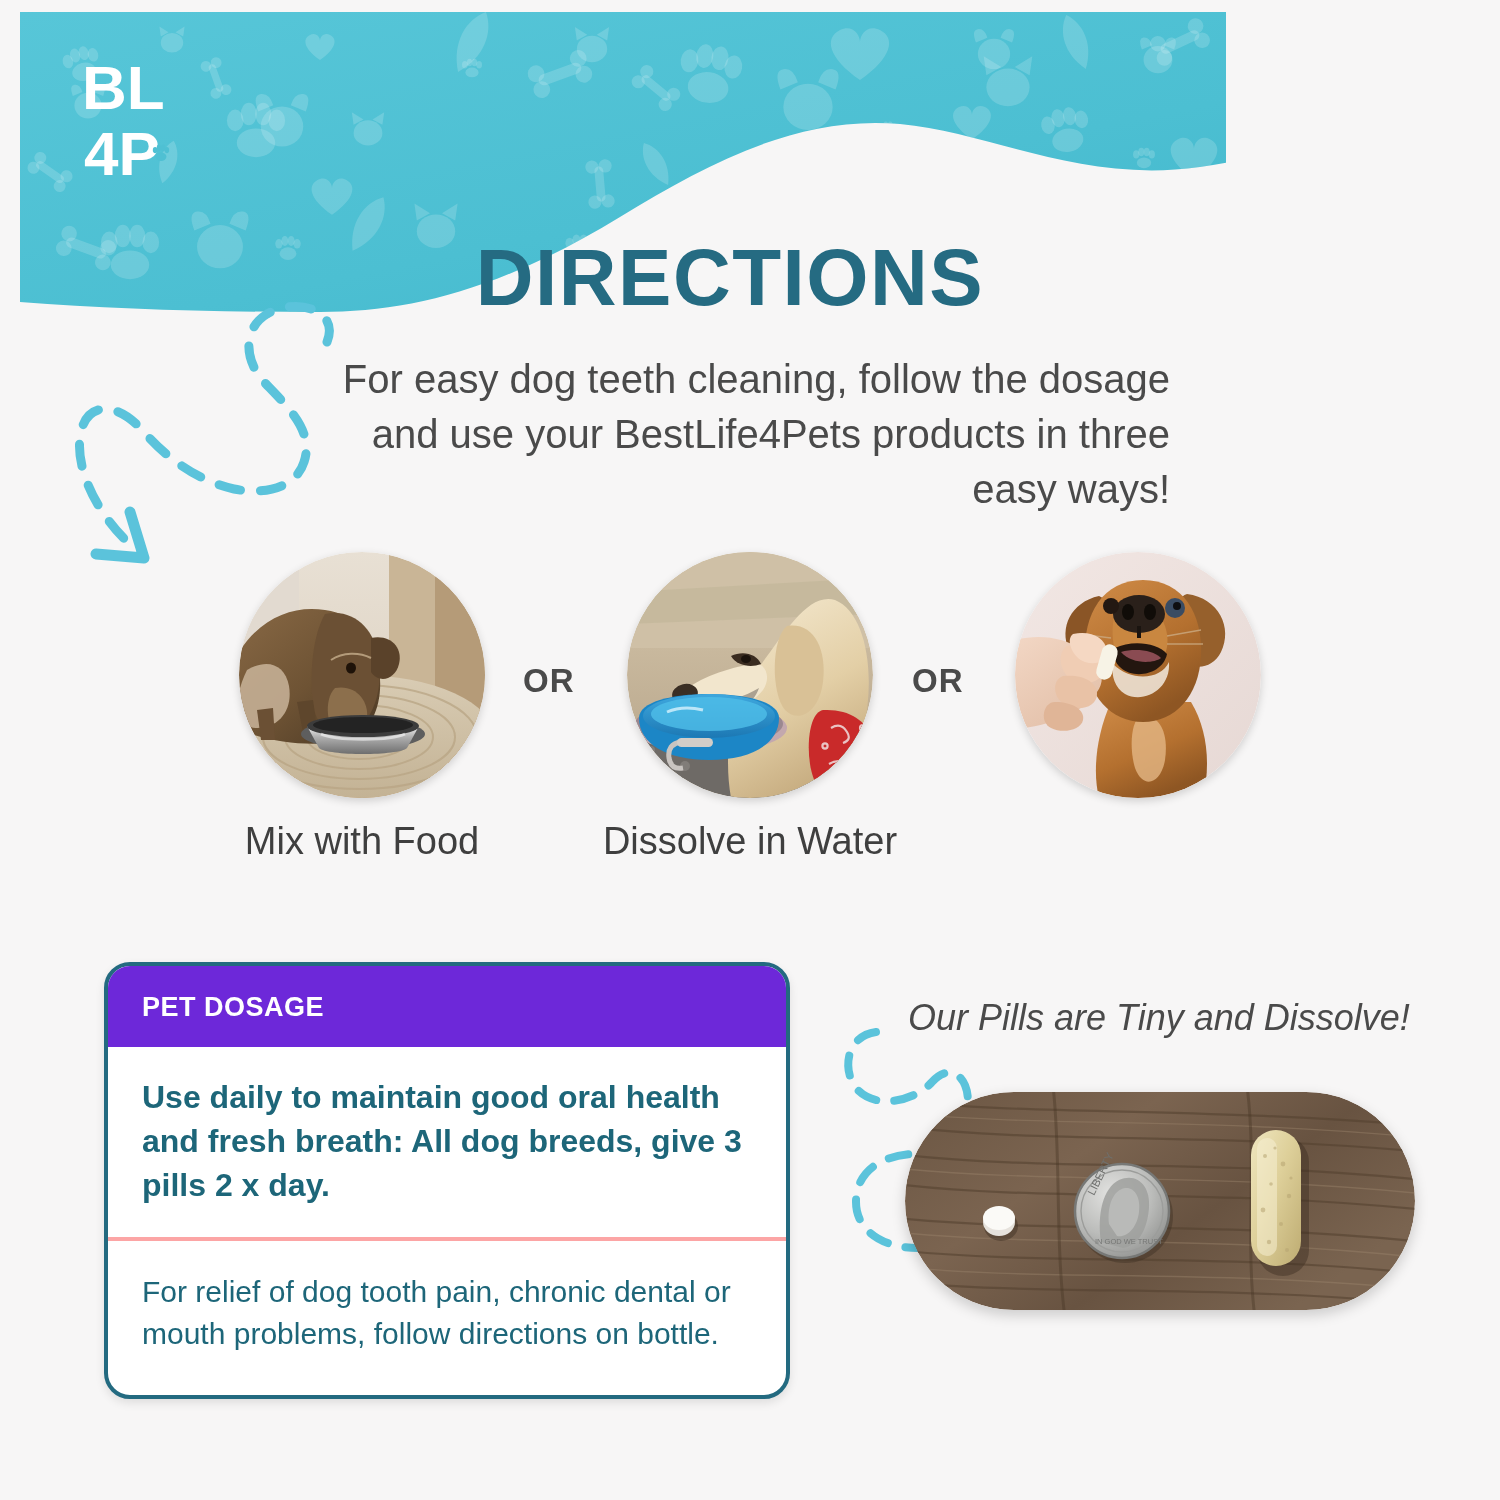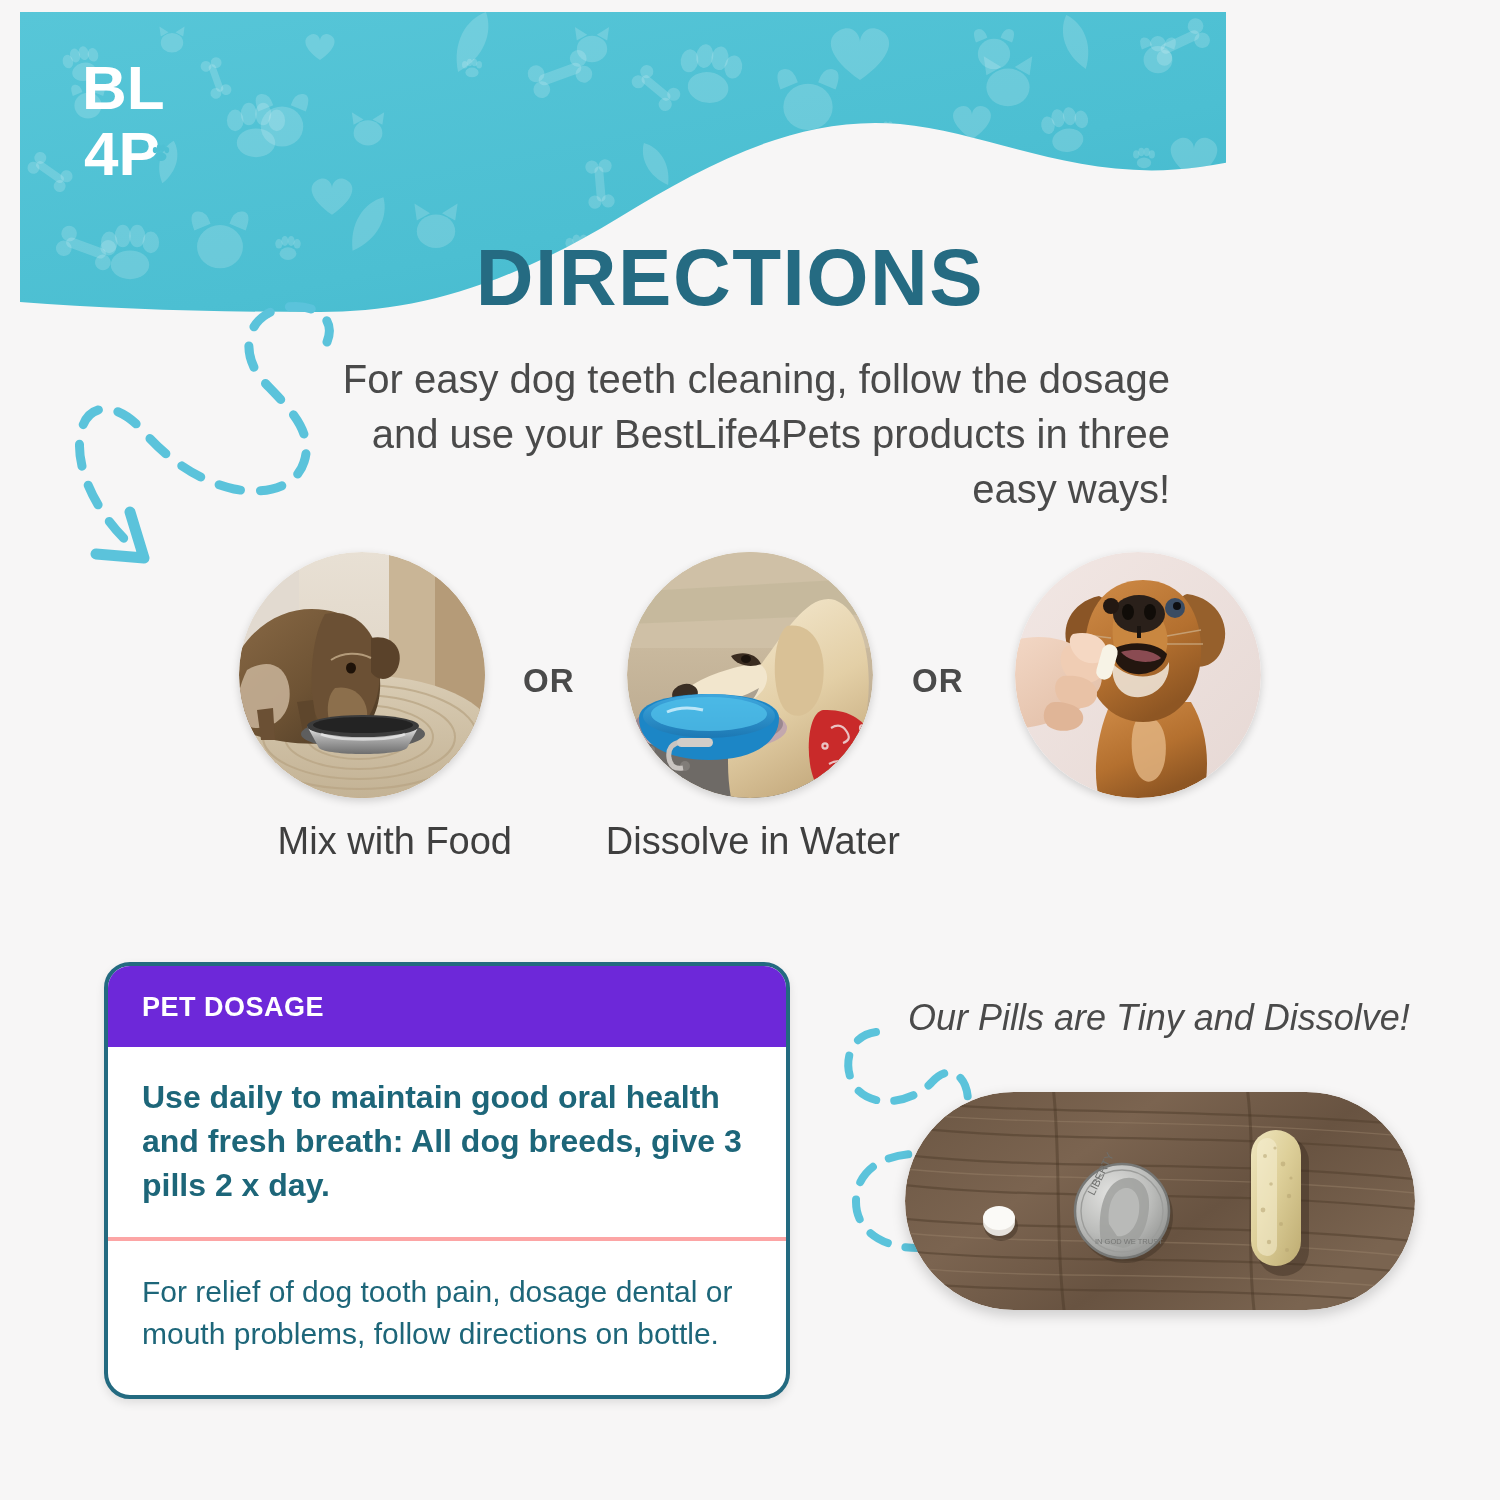--- a/index.html
+++ b/index.html
@@ -102,21 +102,20 @@
     position: relative;
     box-shadow: 0 3px 9px rgba(0,0,0,0.16);
   }
   .circle-photo svg { display: block; width: 100%; height: 100%; }
 
   .method-label {
     margin-top: 22px;
     font-size: 38px;
     color: #3F3F3F;
     white-space: nowrap;
-    text-align: right;
   }
 
   .or-sep {
     position: absolute;
     top: 110px;
     font-size: 33px;
     font-weight: bold;
     color: #4A4A4A;
     letter-spacing: 1px;
   }
@@ -568,21 +567,21 @@
           <rect x="84" y="92" width="16" height="36" rx="8" fill="#F7F3E6" transform="rotate(16 92 110)"></rect>
         </g>
       </svg>
     </div>
   </div>
 </div>
 
 <div id="dosage-card">
   <div id="dosage-header">PET DOSAGE</div>
   <div id="dosage-primary">Use daily to maintain good oral health and fresh breath: All dog breeds, give 3 pills 2 x day.</div>
-  <div id="dosage-secondary">For relief of dog tooth pain, dosage dental or mouth problems, follow directions on bottle.</div>
+  <div id="dosage-secondary">For relief of dog tooth pain, chronic dental or mouth problems, follow directions on bottle.</div>
 </div>
 
 <div id="pill-tagline">Our Pills are Tiny and Dissolve!</div>
 
 <svg id="pill-arrow" viewBox="0 0 180 250">
   <g fill="none" stroke="#5BC3DB" stroke-width="8" stroke-linecap="round" stroke-dasharray="20 18">
     <path d="M48,8 C18,12 14,46 28,64 C46,86 86,78 104,58
              C122,38 140,52 140,78 C140,108 116,128 84,130
              C52,132 28,148 28,178 C28,206 54,224 90,224
              C116,224 134,218 146,208"></path>

